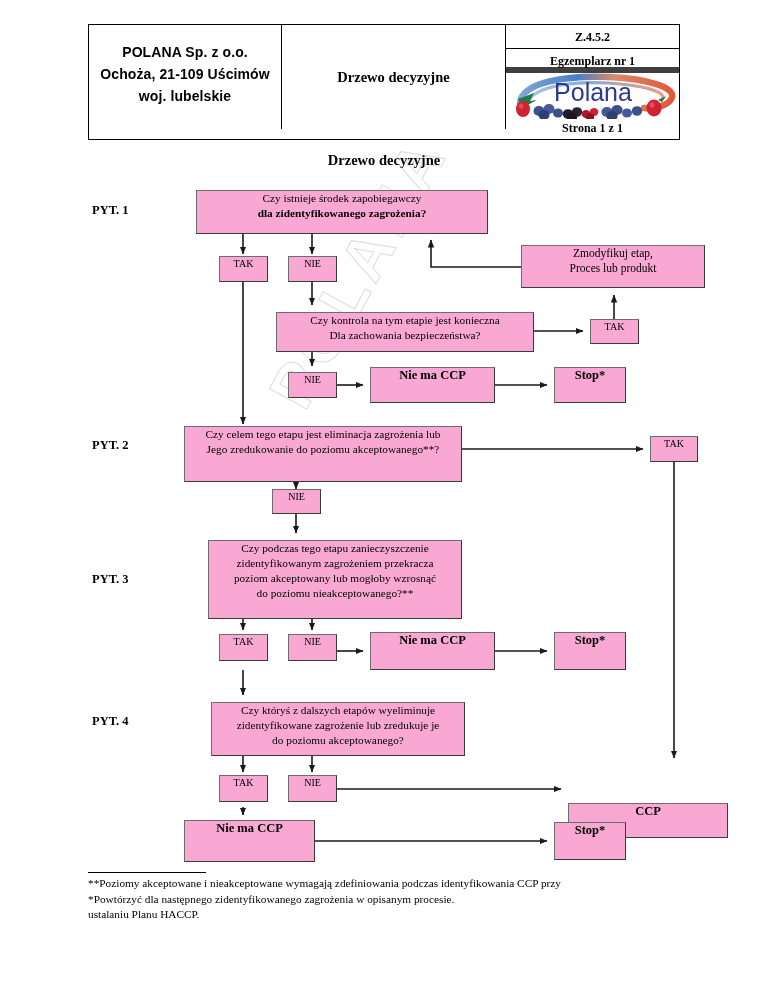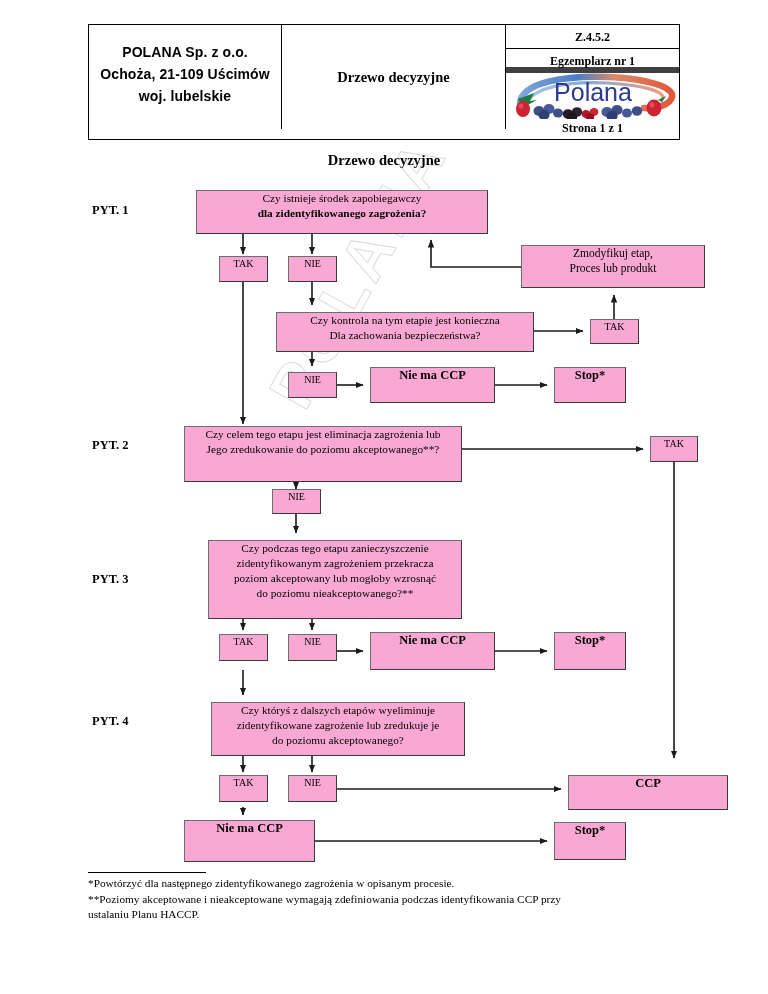--- a/index.html
+++ b/index.html
@@ -307,24 +307,24 @@
     <div>
       <div>Czy któryś z dalszych etapów wyeliminuje</div>
       <div>zidentyfikowane zagrożenie lub zredukuje je</div>
       <div>do poziomu akceptowanego?</div>
     </div>
   </div>
 
   <div class="node small" style="left:219px; top:775px; width:49px; height:27px;">TAK</div>
   <div class="node small" style="left:288px; top:775px; width:49px; height:27px;">NIE</div>
 
-  <div class="node bold" style="left:568px; top:775px; width:160px; height:35px;">CCP</div>
+  <div class="node bold" style="left:568px; top:803px; width:160px; height:35px;">CCP</div>
 
   <div class="node bold" style="left:184px; top:820px; width:131px; height:42px;">Nie ma CCP</div>
   <div class="node bold" style="left:554px; top:822px; width:72px; height:38px;">Stop*</div>
 </div>
 
 <div id="footnotes">
   <div id="fn-rule"></div>
+  <p>**Poziomy akceptowane i nieakceptowane wymagają zdefiniowania podczas identyfikowania CCP przy</p>
   <p>*Powtórzyć dla następnego zidentyfikowanego zagrożenia w opisanym procesie.</p>
-  <p>**Poziomy akceptowane i nieakceptowane wymagają zdefiniowania podczas identyfikowania CCP przy</p>
   <p>ustalaniu Planu HACCP.</p>
 </div>
 
 </body></html>

